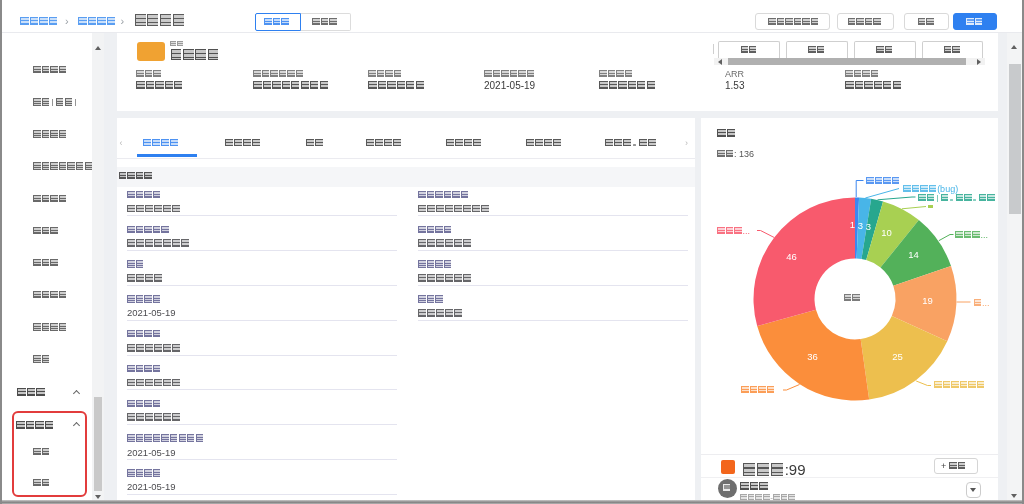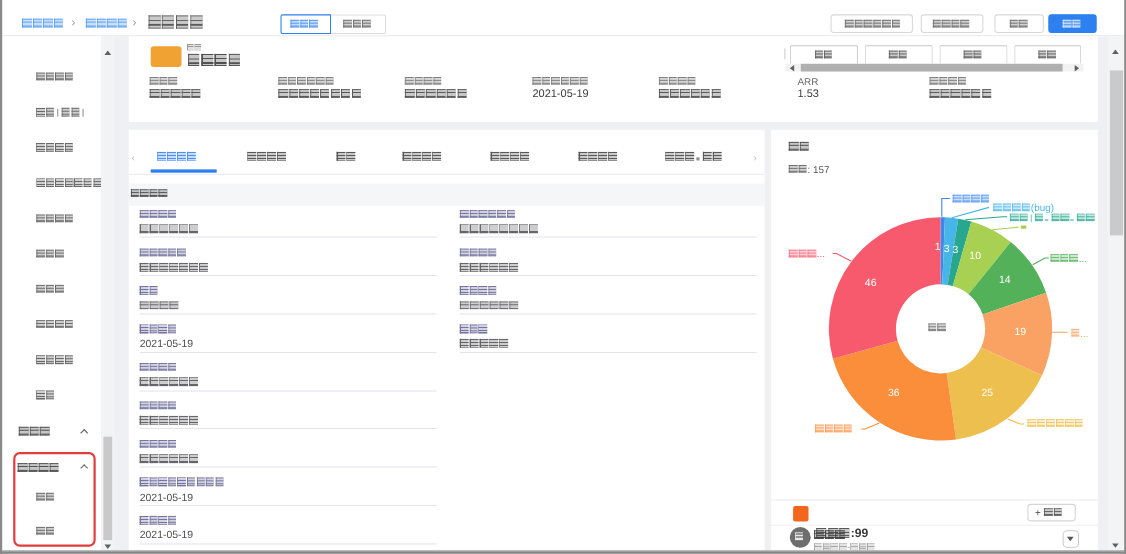--- a/index.html
+++ b/index.html
@@ -146,21 +146,21 @@
     <div class="t" style="left:418px;top:238.8px;font-size:9.5px;color:#4c4c50;font-weight:normal;"><i></i><i></i><i></i><i></i><i></i><i></i></div>
     <div class="abs" style="left:418px;top:250.20000000000002px;width:270px;height:1px;background:#e4e4ef"></div>
     <div class="t" style="left:418px;top:260.4px;font-size:9px;color:#5c5c8e;font-weight:normal;"><i></i><i></i><i></i><i></i></div>
     <div class="t" style="left:418px;top:273.59999999999997px;font-size:9.5px;color:#4c4c50;font-weight:normal;"><i></i><i></i><i></i><i></i><i></i><i></i></div>
     <div class="abs" style="left:418px;top:285.0px;width:270px;height:1px;background:#e4e4ef"></div>
     <div class="t" style="left:418px;top:295.2px;font-size:9px;color:#5c5c8e;font-weight:normal;"><i></i><i></i><i></i></div>
     <div class="t" style="left:418px;top:308.4px;font-size:9.5px;color:#4c4c50;font-weight:normal;"><i></i><i></i><i></i><i></i><i></i></div>
     <div class="abs" style="left:418px;top:319.8px;width:270px;height:1px;background:#e4e4ef"></div>
     <div class="abs" style="left:701px;top:117.8px;width:297px;height:382.7px;background:#fff"></div>
     <div class="t" style="left:717px;top:129px;font-size:10px;color:#333;font-weight:500;"><i></i><i></i></div>
-    <div class="t" style="left:717px;top:149.5px;font-size:9px;color:#555;font-weight:normal;"><i></i><i></i><b class="g">: 157</b></div>
+    <div class="t" style="left:717px;top:149.5px;font-size:9px;color:#555;font-weight:normal;"><i></i><i></i><b class="g">: 136</b></div>
     <svg style="position:absolute;left:0;top:0;width:1024px;height:504px" viewBox="0 0 1024 504" font-family="&quot;Liberation Sans&quot;,sans-serif">
       <path d="M855.00 197.50 A101.5 101.5 0 0 1 859.06 197.58 L856.62 258.53 A40.5 40.5 0 0 0 855.00 258.50 Z" fill="#3d87f0"></path>
       <path d="M859.06 197.58 A101.5 101.5 0 0 1 871.18 198.80 L861.46 259.02 A40.5 40.5 0 0 0 856.62 258.53 Z" fill="#48b5e8"></path>
       <path d="M871.18 198.80 A101.5 101.5 0 0 1 883.06 201.46 L866.20 260.08 A40.5 40.5 0 0 0 861.46 259.02 Z" fill="#27a78e"></path>
       <path d="M883.06 201.46 A101.5 101.5 0 0 1 918.85 220.10 L880.48 267.52 A40.5 40.5 0 0 0 866.20 260.08 Z" fill="#a8d052"></path>
       <path d="M918.85 220.10 A101.5 101.5 0 0 1 951.02 266.09 L893.31 285.87 A40.5 40.5 0 0 0 880.48 267.52 Z" fill="#53b15a"></path>
       <path d="M951.02 266.09 A101.5 101.5 0 0 1 947.25 341.33 L891.81 315.89 A40.5 40.5 0 0 0 893.31 285.87 Z" fill="#f9a263"></path>
       <path d="M947.25 341.33 A101.5 101.5 0 0 1 869.17 399.51 L860.65 339.10 A40.5 40.5 0 0 0 891.81 315.89 Z" fill="#edbf4e"></path>
       <path d="M869.17 399.51 A101.5 101.5 0 0 1 757.18 326.09 L815.97 309.81 A40.5 40.5 0 0 0 860.65 339.10 Z" fill="#fb8e3b"></path>
       <path d="M757.18 326.09 A101.5 101.5 0 0 1 855.00 197.50 L855.00 258.50 A40.5 40.5 0 0 0 815.97 309.81 Z" fill="#f85a6d"></path>
@@ -188,21 +188,21 @@
     <div class="t" style="left:918px;top:194px;font-size:9px;color:#27a78e;width:80px;overflow:hidden;height:10px"><i></i><i></i><s class="pr"></s><i></i><s class="pd"></s><i></i><i></i><s class="pd"></s><i></i><i></i></div>
     <div class="abs" style="left:928px;top:205px;width:5px;height:2.5px;background:#a8d052"></div>
     <div class="t" style="left:955px;top:231px;font-size:9px;color:#53b15a;font-weight:normal;"><i></i><i></i><i></i><b class="g">...</b></div>
     <div class="t" style="left:973.5px;top:298.5px;font-size:9px;color:#f9a263;font-weight:normal;"><i></i><b class="g">...</b></div>
     <div class="t" style="left:934px;top:381px;font-size:9px;color:#edbf4e;font-weight:normal;"><i></i><i></i><i></i><i></i><i></i><i></i></div>
     <div class="t" style="left:741px;top:386px;font-size:9px;color:#fb8e3b;font-weight:normal;"><i></i><i></i><i></i><i></i></div>
     <div class="t" style="left:717px;top:227px;font-size:9px;color:#f85a6d;font-weight:normal;"><i></i><i></i><i></i><b class="g">...</b></div>
     <div class="t" style="left:843.5px;top:294px;font-size:9px;color:#666;font-weight:normal;"><i></i><i></i></div>
     <div class="abs" style="left:701px;top:453.5px;width:297px;height:1px;background:#ededf0"></div>
     <div class="abs" style="left:721px;top:459.5px;width:14px;height:14px;background:#f3661c;border-radius:2px"></div>
-    <div class="t" style="left:742px;top:480px;font-size:11px;color:#3a3a3a;font-weight:bold;"><i></i><i></i><i></i><b class="g">:99</b></div>
+    <div class="t" style="left:742px;top:462px;font-size:15px;color:#3a3a3a;font-weight:normal;"><i></i><i></i><i></i><b class="g">:99</b></div>
     <div class="abs" style="left:934px;top:458px;width:44px;height:16px;background:#fff;border:1px solid #d5d5d5;border-radius:3px"></div>
     <div class="t" style="left:941px;top:462px;font-size:9px;color:#444;font-weight:normal;">+ <i></i><i></i></div>
     <div class="abs" style="left:701px;top:477px;width:297px;height:1px;background:#f0f0f2"></div>
     <div class="abs" style="left:717.5px;top:478.5px;width:19px;height:19px;background:#6e6e6e;border-radius:50%"></div>
     <div class="t" style="left:722.5px;top:483.5px;font-size:8.5px;color:#fff;font-weight:normal;"><i></i></div>
     <div class="t" style="left:740px;top:481.5px;font-size:10px;color:#333;font-weight:bold;"><i></i><i></i><i></i></div>
     <div class="t" style="left:740px;top:494px;font-size:8px;color:#999;font-weight:normal;"><i></i><i></i><i></i><i></i><b class="g">-</b><i></i><i></i><i></i></div>
     <div class="abs" style="left:965.5px;top:482px;width:15.5px;height:15.5px;background:#fff;border:1px solid #ccc;border-radius:4px"></div>
     <div class="tri-dd" style="left:969.5px;top:488px"></div>
     <div class="abs" style="left:1007px;top:33px;width:15px;height:467.5px;background:#f3f4f5"></div>

